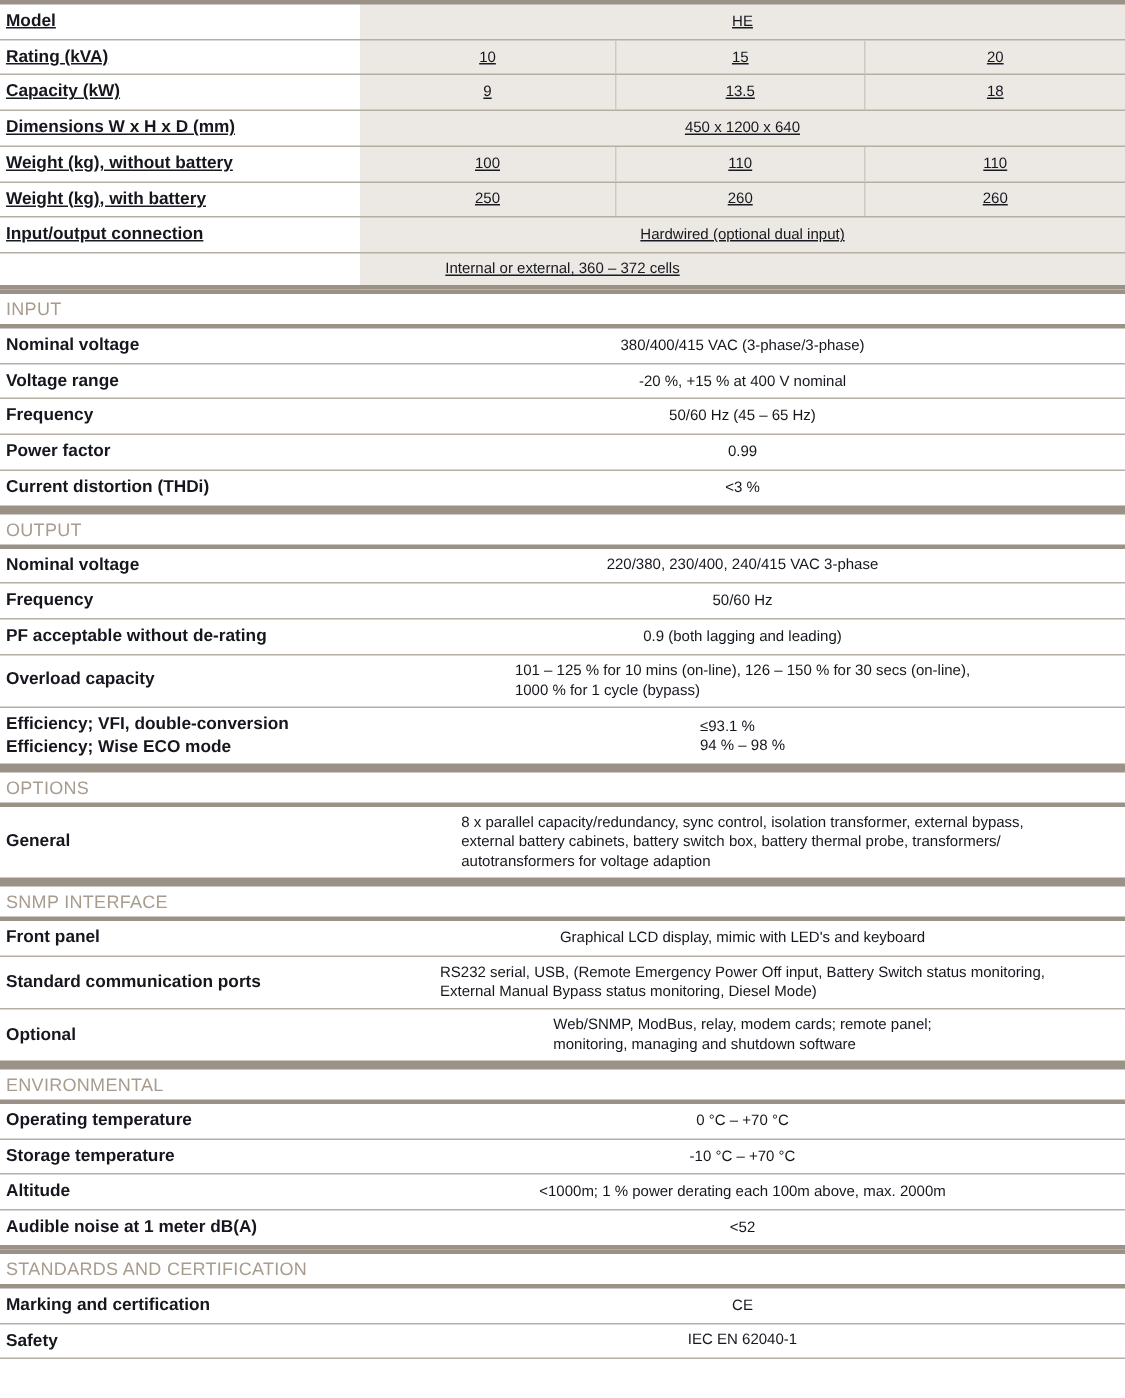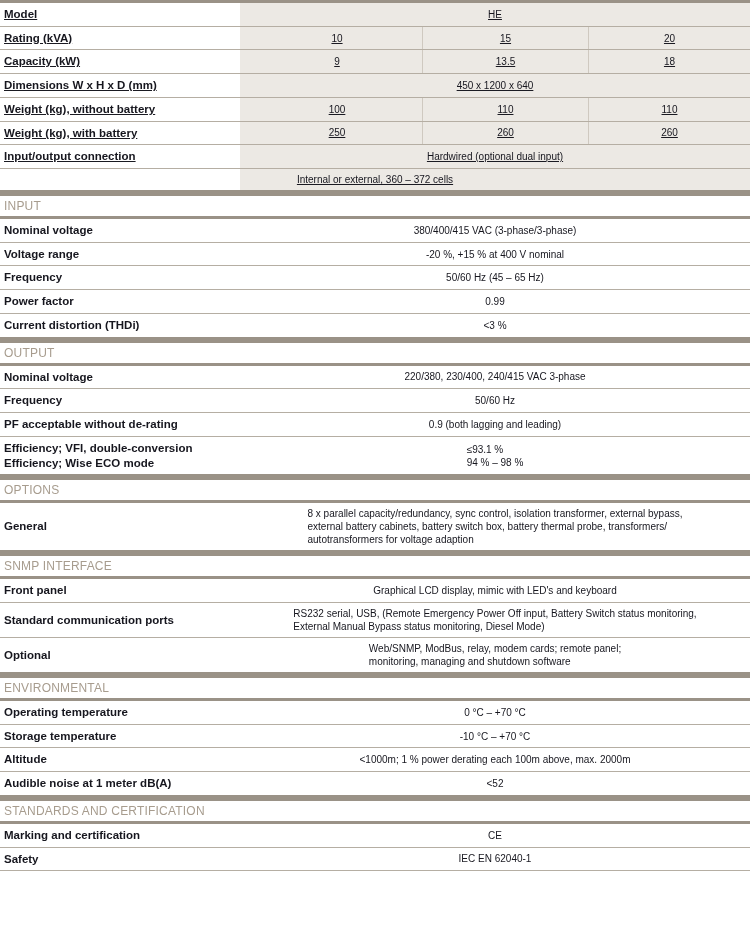--- a/index.html
+++ b/index.html
@@ -72,21 +72,21 @@
     align-items: center;
     justify-content: center;
     text-align: left;
     font-size: 10px;
     line-height: 1.3;
     color: #16161e;
     padding: 4px 5px;
     white-space: pre-line;
   }
   
-  .cell.c1 { flex: 0 0 170px; margin-left: 12px; }
+  .cell.c1 { flex: 0 0 170px; }
   .cell.c2 { flex: 0 0 166px; border-left: 1px solid #cfc9c0; }
   .cell.c3 { flex: 1 1 auto;  border-left: 1px solid #cfc9c0; }
   .cell.span3 { flex: 1 1 auto; }
 
   
   .section {
     display: flex;
     align-items: center;
     width: 100%;
     border-top: 3px solid #9a9287;
@@ -219,20 +219,27 @@
             <div class="values">
               <div class="cell span3">50/60 Hz</div>
             </div>
           </div>
           <div class="row">
             <div class="label">PF acceptable without de-rating</div>
             <div class="values">
               <div class="cell span3">0.9 (both lagging and leading)</div>
             </div>
           </div>
+          <div class="row">
+            <div class="label">Overload capacity</div>
+            <div class="values">
+              <div class="cell span3">101 – 125 % for 10 mins (on-line), 126 – 150 % for 30 secs (on-line),
+1000 % for 1 cycle (bypass)</div>
+            </div>
+          </div>
           <div class="row thick-bottom">
             <div class="label">Efficiency; VFI, double-conversion
 Efficiency; Wise ECO mode</div>
             <div class="values">
               <div class="cell span3">≤93.1 %
 94 % – 98 %</div>
             </div>
           </div>
         </div>
       </div>

